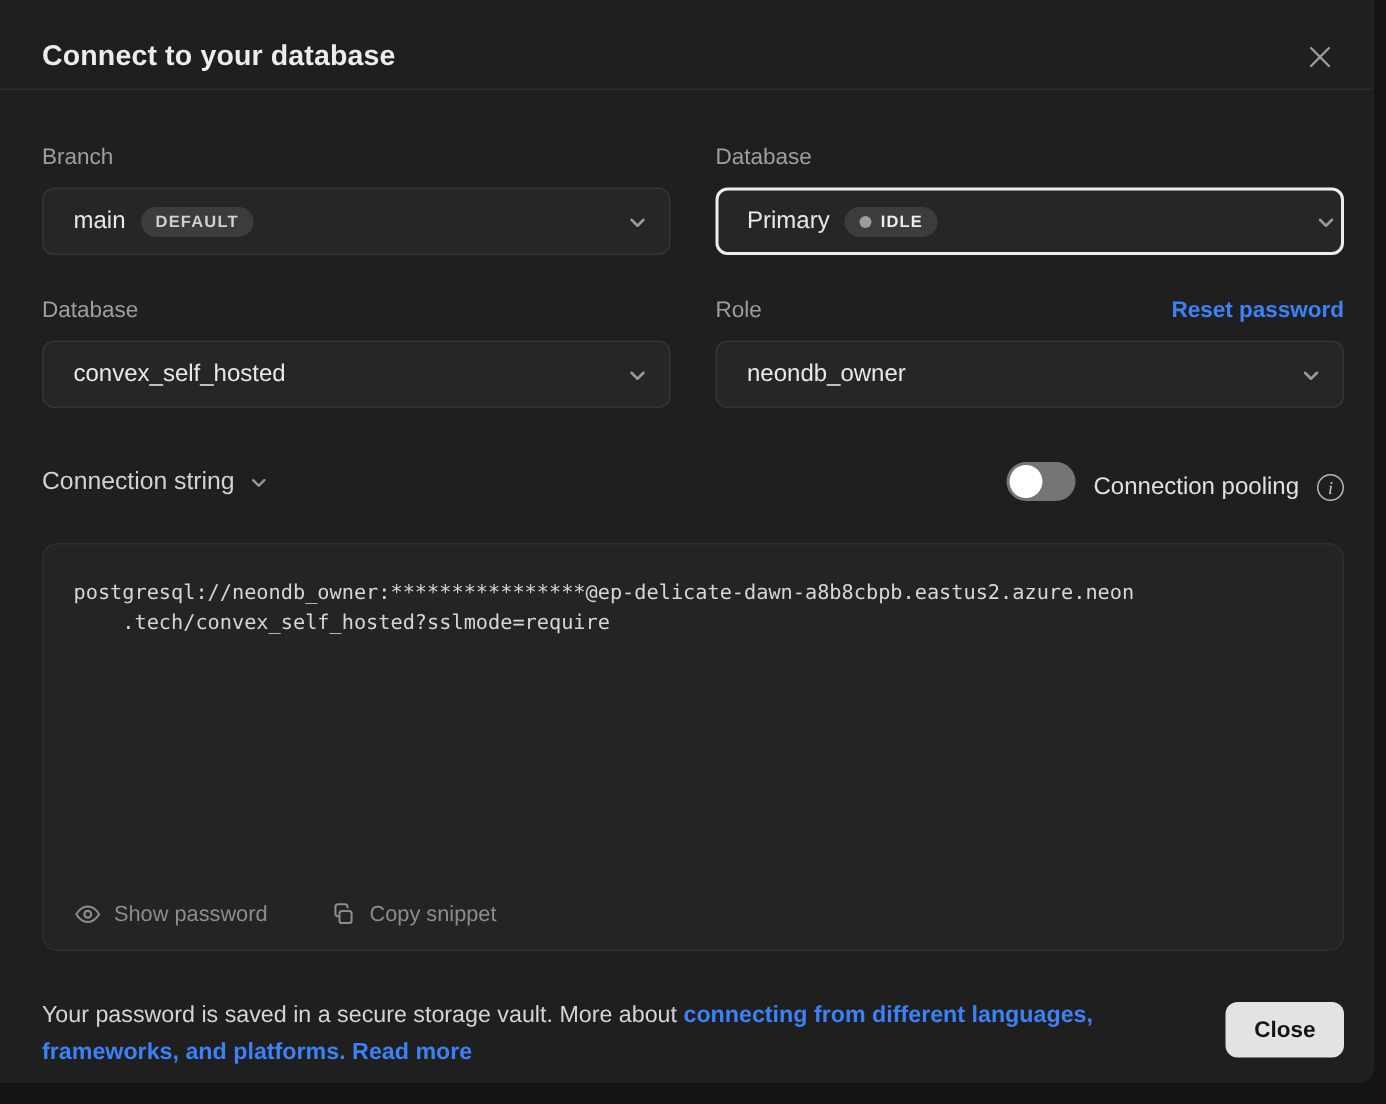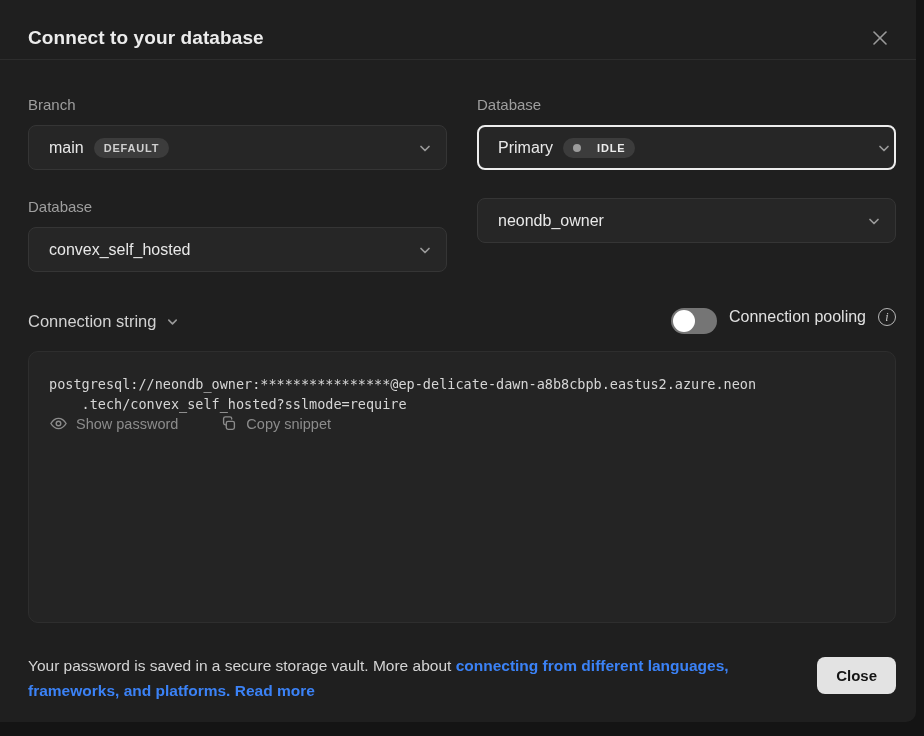--- a/index.html
+++ b/index.html
@@ -52,54 +52,54 @@
     text-align: center;
   }
   .select.focused { border: 2px solid #ededed; padding: 0 3px 0 19px; }
   .select-value { font-size: 16px; color: #e8e8e8; }
   .pill {
     margin-left: 10px;
     background: #3c3c3c; color: #cfcfcf;
     font-size: 11px; font-weight: 700; letter-spacing: 0.8px;
     padding: 4px 10px; border-radius: 999px;
   }
-  .pill.status { display: inline-flex; align-items: center; gap: 16px; color: #ececec; }
+  .pill.status { display: inline-flex; align-items: center; gap: 6px; color: #ececec; }
   .status-dot { width: 8px; height: 8px; border-radius: 50%; background: #9c9c9c; display: inline-block; }
   .chevron { margin-left: auto; color: #9a9a9a; display: flex; align-items: center; }
 
   .conn-row {
     margin-top: 36px;
     display: flex; align-items: center; justify-content: space-between;
   }
   .conn-label {
     display: flex; align-items: center; gap: 10px;
     font-size: 16.5px; font-weight: 400; color: #d2d2d2; cursor: pointer;
   }
-  .pooling { display: flex; align-items: flex-start; gap: 12px; }
+  .pooling { display: flex; align-items: flex-end; gap: 12px; }
   .toggle {
     width: 46px; height: 26px; border-radius: 13px;
     background: #757575; position: relative; border: none; cursor: pointer;
   }
   .toggle .knob {
     position: absolute; left: 2px; top: 2px;
     width: 22px; height: 22px; border-radius: 50%; background: #ffffff;
   }
   .pooling-label { font-size: 16px; color: #e0e0e0; }
   .info-icon {
     width: 18px; height: 18px; border-radius: 50%;
     border: 1.3px solid #b8b8b8; color: #c8c8c8;
     display: inline-flex; align-items: center; justify-content: center;
     font-family: "Liberation Serif", serif; font-style: italic;
     font-size: 12px; line-height: 1; cursor: pointer;
   }
 
   .code-block {
-    margin-top: 17px; height: 272px;
+    margin-top: 28px; height: 272px;
     background: #242424; border: 1px solid #2e2e2e; border-radius: 10px;
-    display: flex; flex-direction: column; 
+    display: flex; flex-direction: column; justify-content: space-between;
     padding: 22px 20px 14px 20px;
   }
   .code-text {
     font-family: "DejaVu Sans Mono", monospace;
     font-size: 13.5px; line-height: 20px; color: #d6d6d6;
     white-space: pre; overflow: hidden;
   }
   .code-actions { display: flex; align-items: center; gap: 42px; }
   .code-action {
     background: none; border: none; cursor: pointer;
@@ -178,20 +178,24 @@
           <span class="select-value">convex_self_hosted</span>
           <span class="chevron">
             <svg width="14" height="14" viewBox="0 0 14 14" fill="none" stroke="currentColor" stroke-width="1.7" stroke-linecap="round" stroke-linejoin="round">
                 <polyline points="3,5.5 7,9.5 11,5.5"></polyline>
               </svg>
           </span>
         </div>
       </div>
 
       <div>
+        <div class="label-row">
+          <div class="field-label">Role</div>
+          <a class="reset-link">Reset password</a>
+        </div>
         <div class="select">
           <span class="select-value">neondb_owner</span>
           <span class="chevron">
             <svg width="14" height="14" viewBox="0 0 14 14" fill="none" stroke="currentColor" stroke-width="1.7" stroke-linecap="round" stroke-linejoin="round">
                 <polyline points="3,5.5 7,9.5 11,5.5"></polyline>
               </svg>
           </span>
         </div>
       </div>
 

